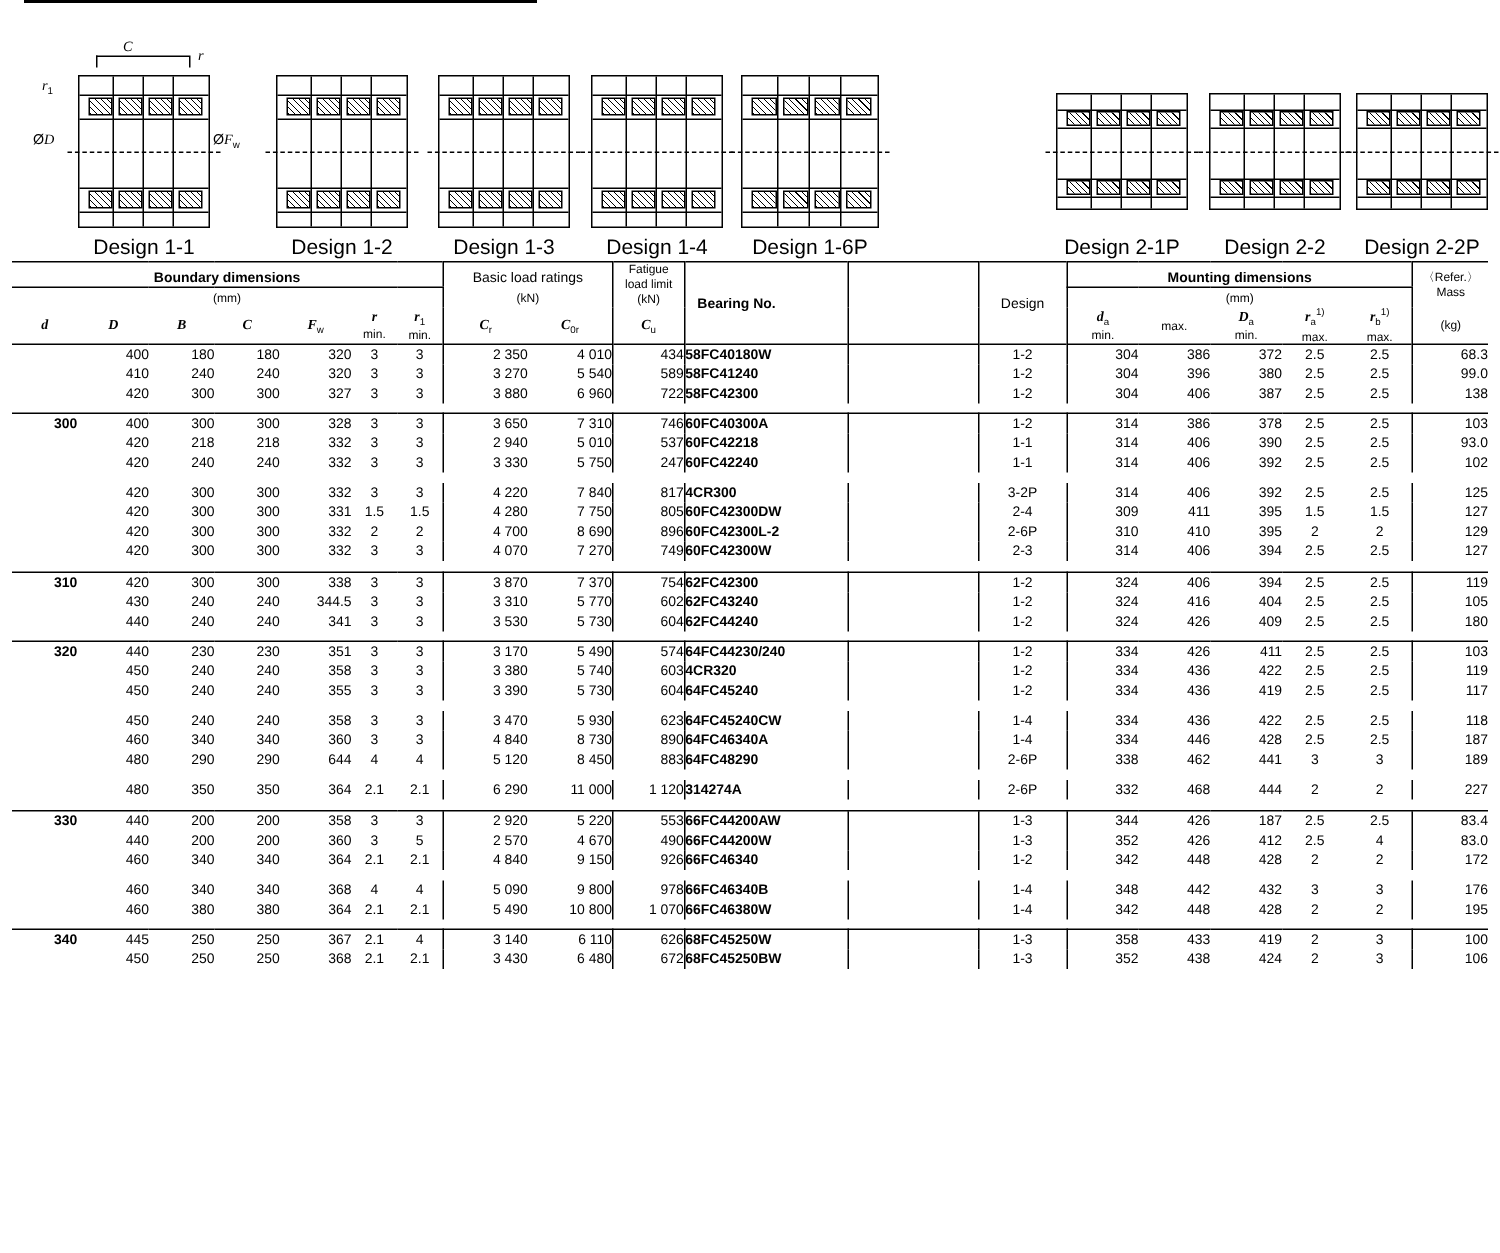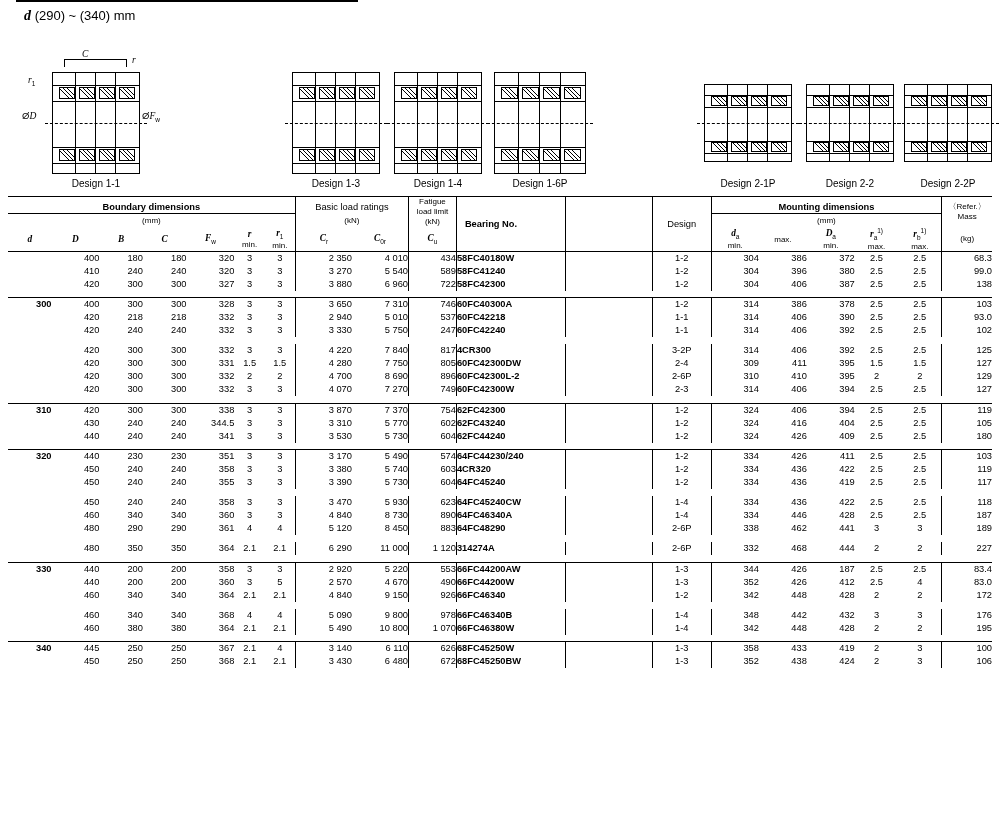--- a/index.html
+++ b/index.html
@@ -27,21 +27,21 @@
   .fig { position: absolute; top: 0; }
   .brg { position: relative; background: #fff; border: 1.2px solid #000; }
   .brg .rail { position: absolute; left: 0; right: 0; height: 0; border-top: 1.2px solid #000; }
   .brg .vline { position: absolute; top: 0; bottom: 0; width: 0; border-left: 1px solid #000; }
   .brg .cl { position: absolute; left: -8px; right: -8px; top: 50%; height: 0;
              border-top: 1px dashed #000; }
   .roller { position: absolute; border: 1px solid #000; background: #fff; }
   .hatch {
     background-image: repeating-linear-gradient(45deg, #000 0 0.5px, transparent 0.5px 3px);
   }
-  .figcap { position: absolute; width: 100%; text-align: center; font-size: 10px; top: 146px; }
+  .figcap { position: absolute; width: 100%; text-align: center; font-size: 14px; top: 146px; }
 
   
   .dimlabel { position: absolute; font-size: 9.5px; }
   .dimlabel i { font-family: "Liberation Serif", serif; font-style: italic; }
   .dimlabel sub { font-size: 7px; }
   .dline { position: absolute; border-top: 0.8px solid #000; height: 0; }
   .dvline { position: absolute; border-left: 0.8px solid #000; width: 0; }
 
   
   table.spec { border-collapse: collapse; width: 984px; margin: 4px 8px 0 8px; font-size: 9.3px; }
@@ -65,24 +65,20 @@
   .hdrsub { font-size: 8px; }
   sup.n { font-size: 6.5px; vertical-align: super; }
   sub.n { font-size: 6.5px; vertical-align: sub; }
 </style>
 </head>
 <body>
 
 <div class="page">
 
   <div class="title-rule"></div>
-  <div class="subtitle">
-    <span class="it">d</span>
-    <span>(290) ~ (340) mm</span>
-  </div>
 
   <div class="figs">
 
     <div class="fig" style="left:22px; width:148px; height:160px;">
 
       <div class="dimlabel" style="left:60px; top:16px;"><i>C</i></div>
       <div class="dline" style="left:42px; top:27px; width:62px;"></div>
       <div class="dvline" style="left:42px; top:27px; height:8px;"></div>
       <div class="dvline" style="left:104px; top:27px; height:8px;"></div>
 
@@ -117,20 +113,41 @@
         <div class="roller hatch" style="left:46px; top:76px; width:16px; height:12px;"></div>
         <div class="roller hatch" style="left:66px; top:76px; width:16px; height:12px;"></div>
 
         <div class="vline" style="left:22px;"></div>
         <div class="vline" style="left:42px;"></div>
         <div class="vline" style="left:62px;"></div>
       </div>
       <div class="figcap">Design 1-1</div>
     </div>
 
+    <div class="fig" style="left:178px; width:100px; height:160px;">
+      <div class="brg" style="left:6px; top:40px; width:88px; height:102px;">
+        <div class="cl"></div>
+        <div class="rail" style="top:12px;"></div>
+          <div class="rail" style="top:90px;"></div>
+        <div class="rail" style="top:28px;"></div>
+          <div class="rail" style="top:74px;"></div>
+        <div class="roller hatch" style="left:6px; top:14px; width:16px; height:12px;"></div>
+        <div class="roller hatch" style="left:26px; top:14px; width:16px; height:12px;"></div>
+        <div class="roller hatch" style="left:46px; top:14px; width:16px; height:12px;"></div>
+        <div class="roller hatch" style="left:66px; top:14px; width:16px; height:12px;"></div>
+        <div class="roller hatch" style="left:6px; top:76px; width:16px; height:12px;"></div>
+        <div class="roller hatch" style="left:26px; top:76px; width:16px; height:12px;"></div>
+        <div class="roller hatch" style="left:46px; top:76px; width:16px; height:12px;"></div>
+        <div class="roller hatch" style="left:66px; top:76px; width:16px; height:12px;"></div>
+        <div class="vline" style="left:22px;"></div>
+          <div class="vline" style="left:42px;"></div>
+          <div class="vline" style="left:62px;"></div>
+      </div>
+      <div class="figcap">Design 1-2</div>
+    </div>
 
     <div class="fig" style="left:286px; width:100px; height:160px;">
       <div class="brg" style="left:6px; top:40px; width:88px; height:102px;">
         <div class="cl"></div>
         <div class="rail" style="top:12px;"></div>
           <div class="rail" style="top:90px;"></div>
         <div class="rail" style="top:28px;"></div>
           <div class="rail" style="top:74px;"></div>
         <div class="roller hatch" style="left:6px; top:14px; width:16px; height:12px;"></div>
         <div class="roller hatch" style="left:26px; top:14px; width:16px; height:12px;"></div>
@@ -714,21 +731,21 @@
       <td class="num">428</td>
       <td class="ctr">2.5</td>
       <td class="ctr">2.5</td>
       <td class="num vsep">187</td>
     </tr>
     <tr class="row">
       <td class="num bold"></td>
       <td class="num">480</td>
       <td class="num">290</td>
       <td class="num">290</td>
-      <td class="num">361</td>
+      <td class="num">644</td>
       <td class="ctr">4</td>
       <td class="ctr">4</td>
       <td class="num vsep">5 120</td>
       <td class="num">8 450</td>
       <td class="num vsep">883</td>
       <td class="lft vsep vsepR bold">64FC48290</td>
       <td class="vsepR"></td>
       <td class="ctr">2-6P</td>
       <td class="num vsep">338</td>
       <td class="num">462</td>

